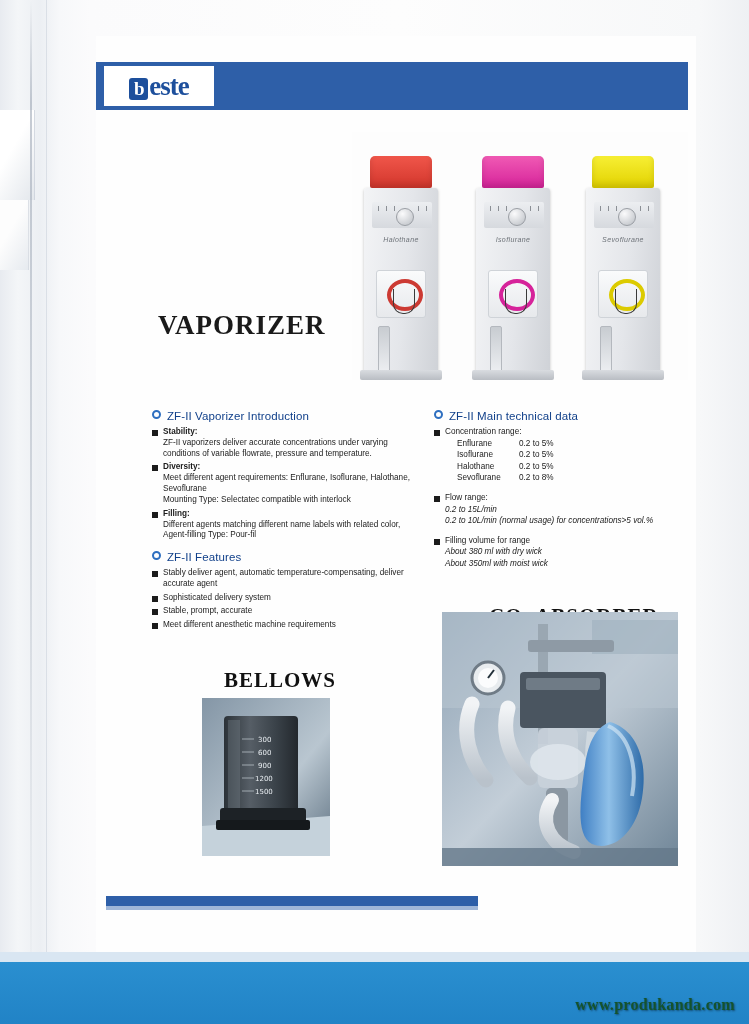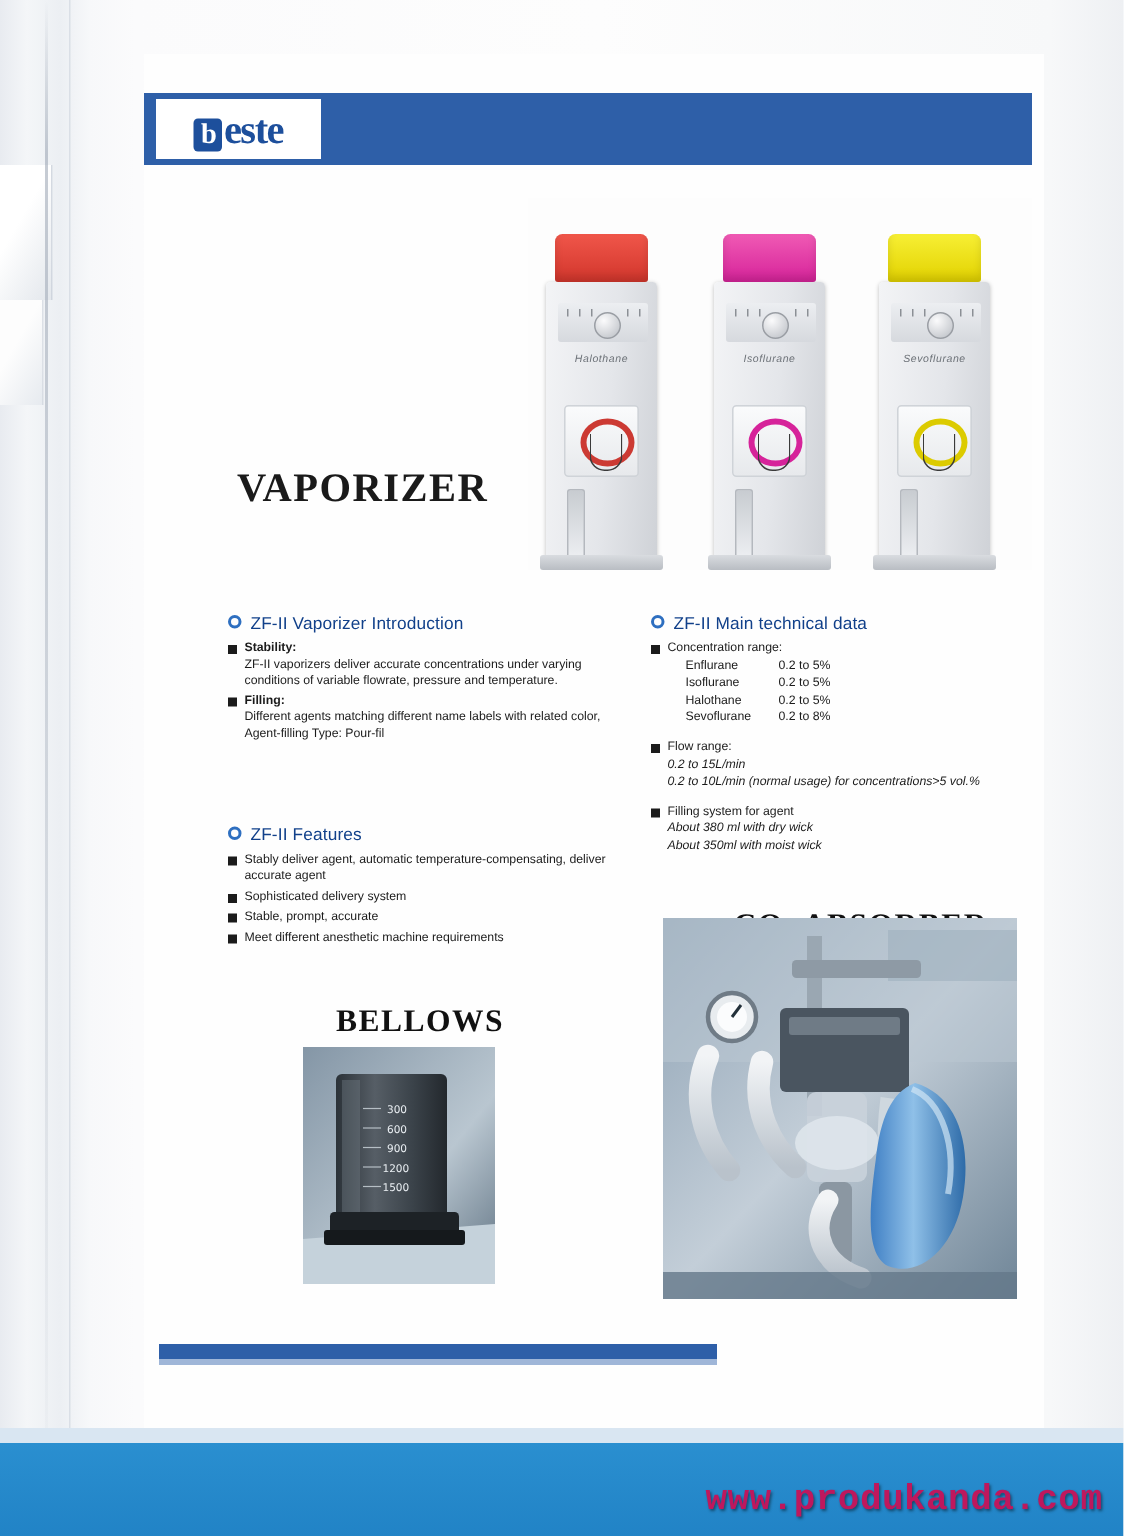--- a/index.html
+++ b/index.html
@@ -38,22 +38,22 @@
   .bottom-band{
     position:absolute;left:0;bottom:0;width:749px;height:62px;
     background:linear-gradient(180deg,#2a8fd0,#2183c6);
   }
   .bottom-band-light{
     position:absolute;left:0;bottom:62px;width:749px;height:10px;
     background:#d9e6f2;
   }
   .watermark{
     position:absolute;right:14px;bottom:10px;
-    font-family:Liberation Mono, monospace;
-    font-size:24px;font-weight:bold;color:#be185d;
+    font-family:Liberation Serif, serif;
+    font-size:16px;font-weight:bold;color:#14532d;
     text-shadow:1px 1px 2px rgba(0,0,0,.45);
     letter-spacing:.3px;
   }
 
   
   .sheet{
     position:absolute;left:96px;top:36px;width:600px;height:920px;
     background:#fefefe;
   }
   
@@ -290,20 +290,28 @@
   <div class="sq-row">
     <span class="sq"></span>
     <span class="sq-txt">
       <b>Stability:</b>
       <span class="sub">ZF-II vaporizers deliver accurate concentrations under varying conditions of variable flowrate, pressure and temperature.</span>
     </span>
   </div>
   <div class="sq-row">
     <span class="sq"></span>
     <span class="sq-txt">
+      <b>Diversity:</b>
+      <span class="sub" style="white-space:pre-line">Meet different agent requirements: Enflurane, Isoflurane, Halothane, Sevoflurane
+Mounting Type: Selectatec compatible with interlock</span>
+    </span>
+  </div>
+  <div class="sq-row">
+    <span class="sq"></span>
+    <span class="sq-txt">
       <b>Filling:</b>
       <span class="sub">Different agents matching different name labels with related color, Agent-filling Type: Pour-fil</span>
     </span>
   </div>
 </div>
 
 <div class="block b-feat">
   <div class="head-row">
     <span class="circ"></span>
     <span class="head-txt">ZF-II Features</span>
@@ -354,21 +362,21 @@
       </div>
   </div>
   <div class="sq-row" style="margin-top:9px">
     <span class="sq"></span>
     <span class="sq-txt">Flow range:</span>
   </div>
   <div class="ind">0.2 to 15L/min</div>
   <div class="ind">0.2 to 10L/min (normal usage) for concentrations&gt;5 vol.%</div>
   <div class="sq-row" style="margin-top:9px">
     <span class="sq"></span>
-    <span class="sq-txt">Filling system for agent</span>
+    <span class="sq-txt">Filling volume for range</span>
   </div>
   <div class="ind">About 380 ml with dry wick</div>
   <div class="ind">About 350ml with moist wick</div>
 </div>
 
 <div class="co2-title">
   <span>CO</span><sub>2</sub><span> ABSORBER</span>
 </div>
 
 <div class="photo-co2">

